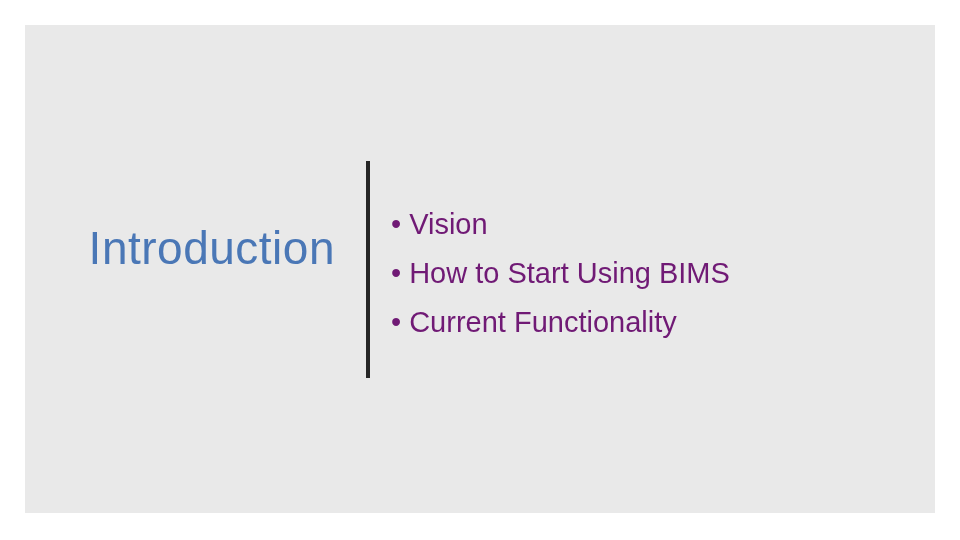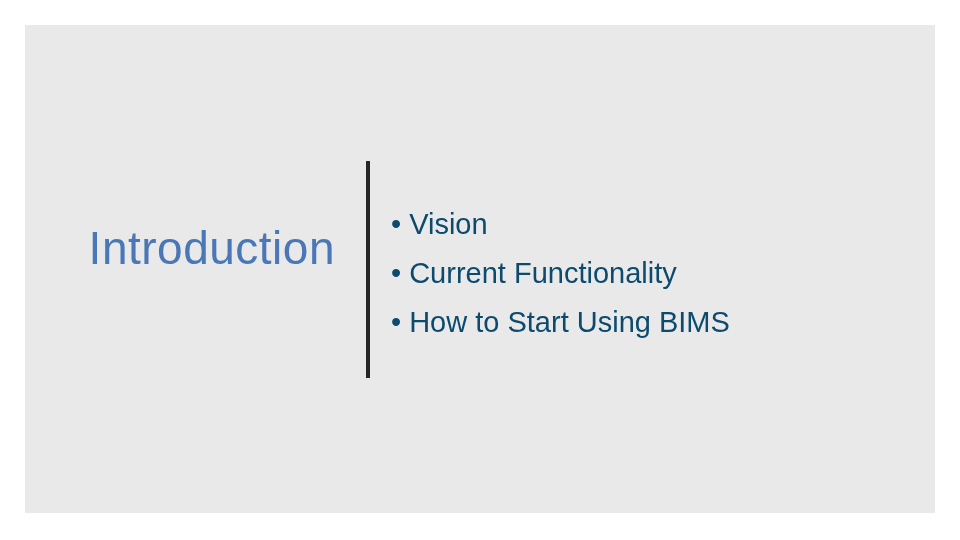--- a/index.html
+++ b/index.html
@@ -71,26 +71,26 @@
 
 <div class="page" style="background: rgb(255, 255, 255);">
   <div class="slide" style="background: rgb(233, 233, 233);">
 
     <div class="slide-title" style="color: rgb(74, 119, 182);">
       <span class="title-line">Introduction</span>
     </div>
 
     <div class="divider" style="background: rgb(38, 38, 38);"></div>
 
-    <ul class="bullet-list" style="color: #0c4a6e;">
+    <ul class="bullet-list" style="color: #701a75;">
       <li class="bullet-item">
         <span class="bullet-glyph">•</span><span class="bullet-text">Vision</span>
       </li>
       <li class="bullet-item">
-        <span class="bullet-glyph">•</span><span class="bullet-text">Current Functionality</span>
+        <span class="bullet-glyph">•</span><span class="bullet-text">How to Start Using BIMS</span>
       </li>
       <li class="bullet-item">
-        <span class="bullet-glyph">•</span><span class="bullet-text">How to Start Using BIMS</span>
+        <span class="bullet-glyph">•</span><span class="bullet-text">Current Functionality</span>
       </li>
     </ul>
 
   </div>
 </div>
 
 </body></html>

